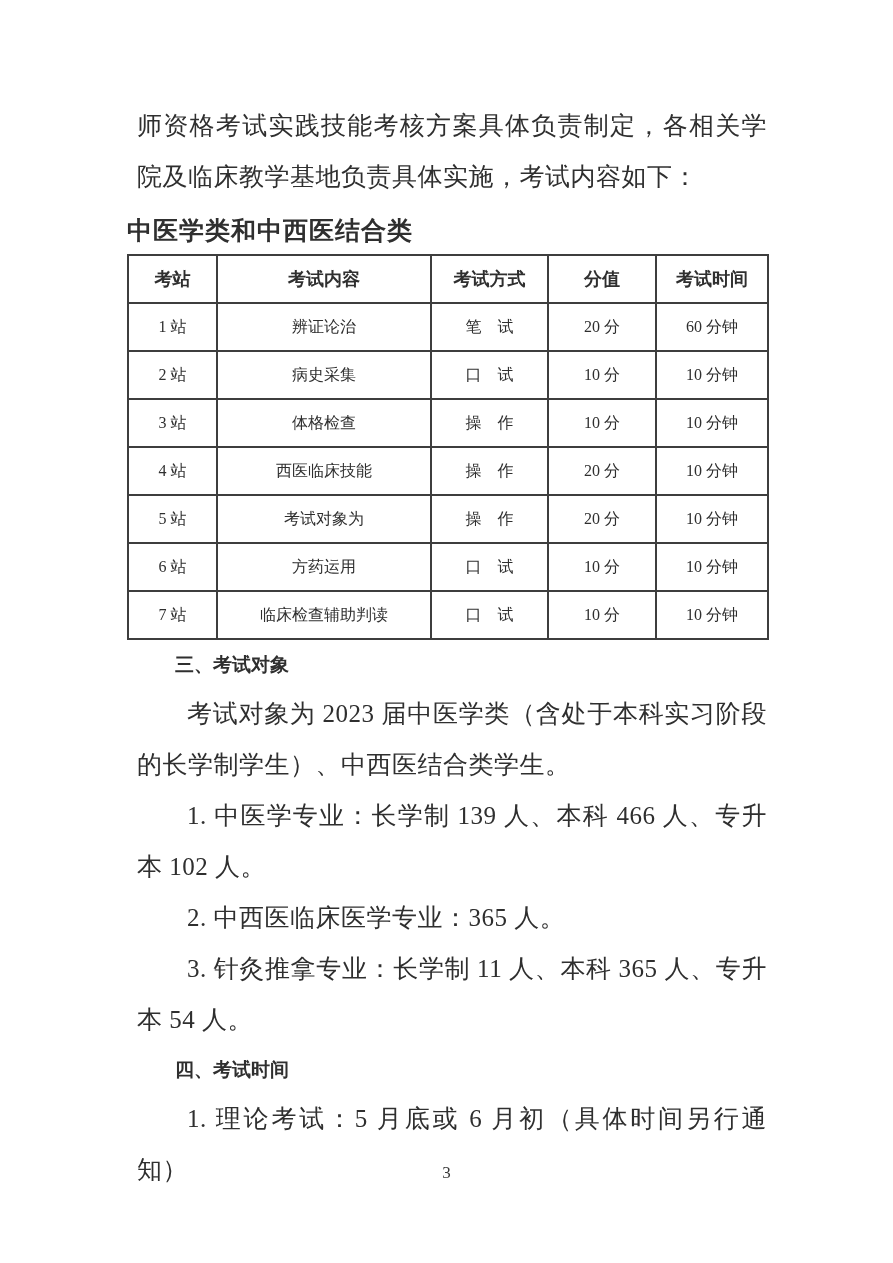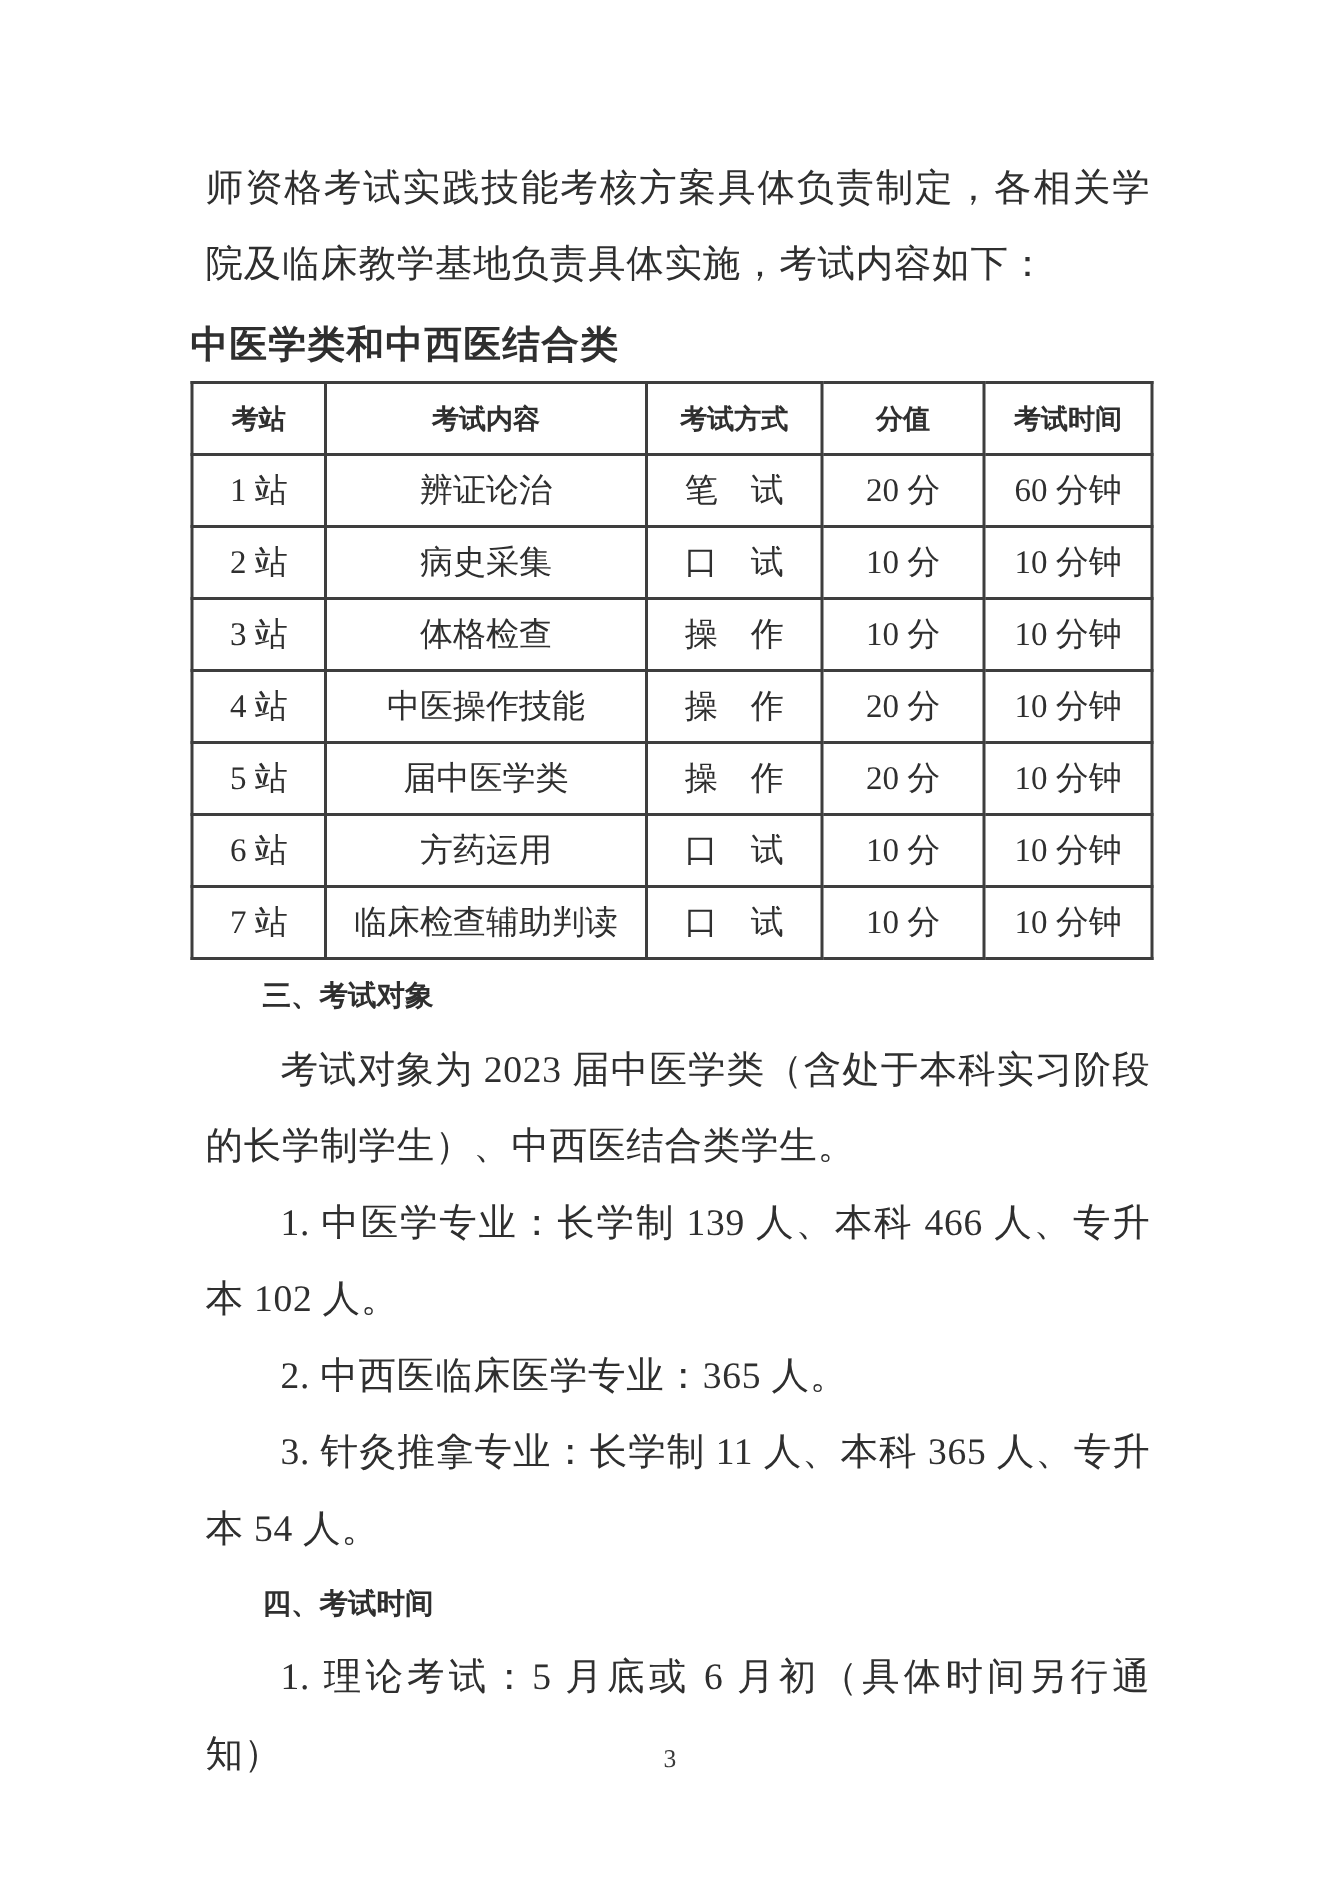--- a/index.html
+++ b/index.html
@@ -44,21 +44,21 @@
   table.exam {
     border-collapse: collapse;
     width: 640px;
     table-layout: fixed;
   }
   table.exam th, table.exam td {
     border: 2px solid #3e3e3e;
     height: 46px;
     text-align: center;
     vertical-align: middle;
-    font-size: 22px;
+    font-size: 16px;
     padding: 0;
     overflow: hidden;
   }
   table.exam th {
     font-family: "Liberation Sans", "DejaVu Sans", sans-serif;
     font-weight: bold;
     font-size: 18px;
   }
   .section-heading {
     font-family: Liberation Sans, sans-serif;
@@ -123,28 +123,28 @@
         </tr>
         <tr>
           <td>3 站</td>
           <td>体格检查</td>
           <td>操　作</td>
           <td>10 分</td>
           <td>10 分钟</td>
         </tr>
         <tr>
           <td>4 站</td>
-          <td>中医操作技能</td>
+          <td>西医临床技能</td>
           <td>操　作</td>
           <td>20 分</td>
           <td>10 分钟</td>
         </tr>
         <tr>
           <td>5 站</td>
-          <td>届中医学类</td>
+          <td>考试对象为</td>
           <td>操　作</td>
           <td>20 分</td>
           <td>10 分钟</td>
         </tr>
         <tr>
           <td>6 站</td>
           <td>方药运用</td>
           <td>口　试</td>
           <td>10 分</td>
           <td>10 分钟</td>

